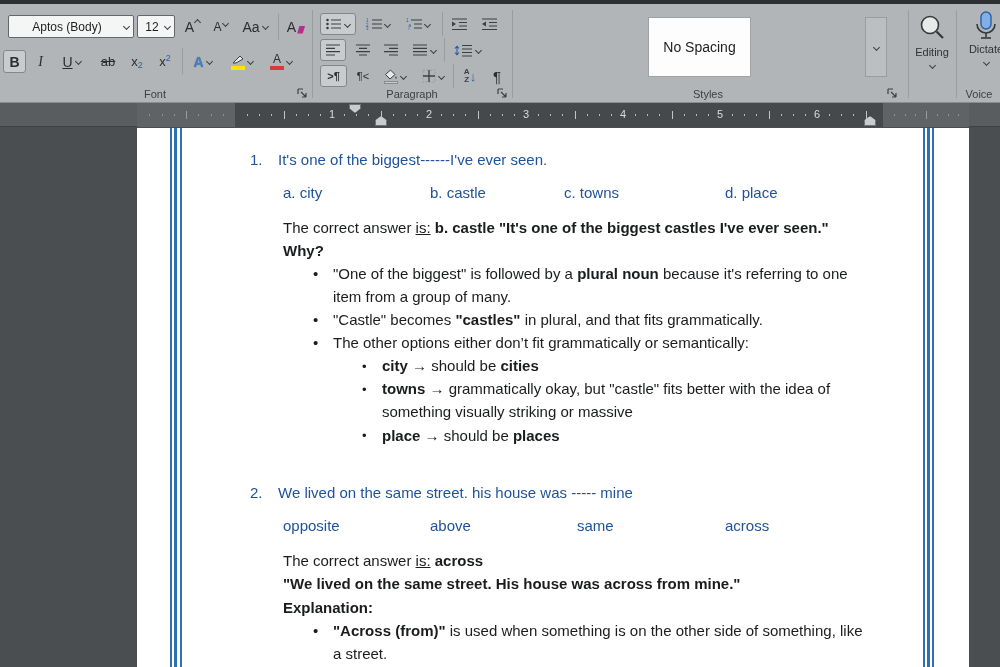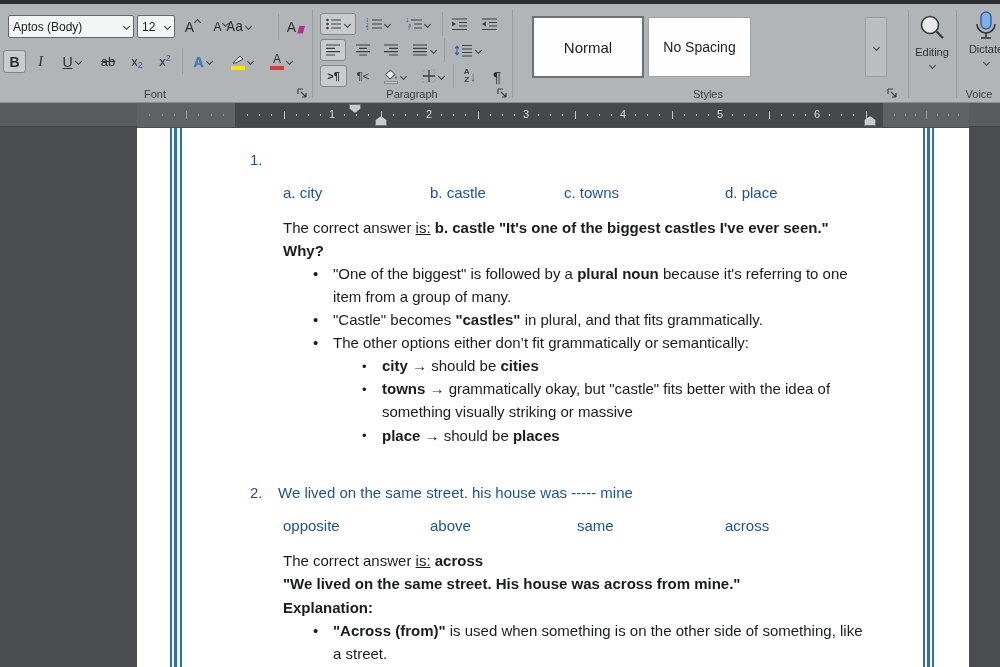--- a/index.html
+++ b/index.html
@@ -10,21 +10,21 @@
   .ribbon { position:absolute; left:0; top:0; width:1000px; height:103px;
     background:#b2b5b7; border-top:4px solid #2e2f30; border-bottom:1px solid #8a8d8f; }
   .rgroup { position:absolute; top:0; height:99px; }
   .gsep { position:absolute; top:6px; height:88px; width:1px; background:#9a9da0; }
   .glabel { position:absolute; bottom:3px; left:0; right:0; text-align:center;
     font-size:11px; color:#3c3f41; }
   .launcher { position:absolute; bottom:4px; width:12px; height:12px; }
 
   .combo { position:absolute; height:23px; background:#f4f5f5; border:1px solid #63676a;
     border-radius:2px; display:flex; align-items:center; font-size:12px; color:#1c1e1f;
-    padding:0 4px; }
+    padding:0 4px;text-align:center; }
   .combo .ctext { flex:1 1 auto; overflow:hidden; white-space:nowrap; }
   .chev { display:inline-block; width:5px; height:5px; border-right:1.4px solid #3c3f41;
     border-bottom:1.4px solid #3c3f41; transform:rotate(45deg); margin-left:3px; flex:0 0 auto; }
   .chev.up { transform:rotate(-135deg); }
 
   .rbtn { position:absolute; height:23px; display:flex; align-items:center;
     justify-content:center; color:#2b2d2f; font-size:14px; border:1px solid transparent;
     border-radius:3px; }
   .rbtn.sel { background:#c9ccce; border-color:#84878a; }
   .glyph { font-size:14px; line-height:1; }
@@ -90,21 +90,21 @@
       <span class="chev"></span>
     </div>
     <div class="rbtn" style="left:180px;top:11px;width:25px;">
       <span class="glyph">A</span>
       <span class="chev up" style="margin-left:1px;margin-top:-8px;"></span>
     </div>
     <div class="rbtn" style="left:208px;top:11px;width:25px;">
       <span class="glyph" style="font-size:12px;">A</span>
       <span class="chev" style="margin-top:-6px;margin-left:1px;"></span>
     </div>
-    <div class="rbtn" style="left:220px;top:11px;width:38px;font-family:Liberation Mono, monospace;">
+    <div class="rbtn" style="left:236px;top:11px;width:38px;">
       <span class="glyph">Aa</span>
       <span class="chev"></span>
     </div>
     <div class="gsep" style="left:278px;top:10px;height:26px;"></div>
     <div class="rbtn" style="left:283px;top:11px;width:26px;">
       <span class="glyph">A</span>
       <span style="width:8px;height:8px;background:#b52e8a;margin-left:1px;margin-top:6px;clip-path:polygon(30% 0,100% 0,70% 100%,0 100%);"></span>
     </div>
 
     <div class="rbtn sel" style="left:3px;top:46px;width:23px;">
@@ -272,23 +272,20 @@
     <div class="launcher" style="right:2px;">
       <svg class="icon" width="12" height="12" viewBox="0 0 12 12">
           <path d="M2,2 h5 M2,2 v5 M5,5 l5,5 M10,10 h-4 M10,10 v-4" stroke="#3c3f41" stroke-width="1.2" fill="none"></path>
         </svg>
     </div>
   </div>
 
   <div class="gsep" style="left:512px;"></div>
 
   <div class="rgroup" style="left:516px;width:384px;">
-    <div class="stylebox sel" style="left:17px;width:110px;">
-      <span class="sname">Normal</span>
-    </div>
     <div class="stylebox" style="left:132px;width:103px;">
       <span class="sname" style="font-size:14px;">No Spacing</span>
     </div>
     <div class="morebtn" style="left:349px;">
       <span class="chev" style="margin-left:0;"></span>
     </div>
     <div class="glabel">Styles</div>
     <div class="launcher" style="right:2px;">
       <svg class="icon" width="12" height="12" viewBox="0 0 12 12">
           <path d="M2,2 h5 M2,2 v5 M5,5 l5,5 M10,10 h-4 M10,10 v-4" stroke="#3c3f41" stroke-width="1.2" fill="none"></path>
@@ -406,20 +403,21 @@
 
     <div class="pborder" style="left:33px;width:2px;"></div>
     <div class="pborder" style="left:37px;width:3px;"></div>
     <div class="pborder" style="left:43px;width:2px;"></div>
     <div class="pborder" style="left:786px;width:2px;"></div>
     <div class="pborder" style="left:790px;width:3px;"></div>
     <div class="pborder" style="left:795px;width:2px;"></div>
 
     <div class="ptext qline" style="left:113px;top:20px;width:620px;">
       <span class="qnum">1.</span>
+      <span>It's one of the biggest------I've ever seen.</span>
     </div>
     <div>
       <span class="opt" style="left:146px;top:56px;">a. city</span>
       <span class="opt" style="left:293px;top:56px;">b. castle</span>
       <span class="opt" style="left:427px;top:56px;">c. towns</span>
       <span class="opt" style="left:588px;top:56px;">d. place</span>
     </div>
     <div class="ptext" style="left:146px;top:111px;width:200px;"><span class="b">Why?</span></div>
     <div class="ptext" style="left:146px;top:88px;width:620px;"><span>The correct answer </span><span class="u">is:</span><span> </span><span class="b">b. castle</span><span class="b">  "It's one of the biggest castles I've ever seen."</span></div>
 

